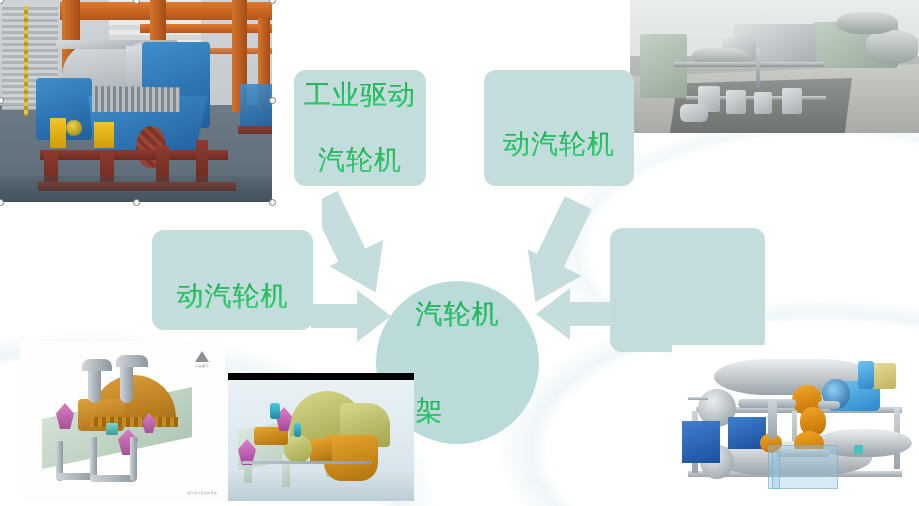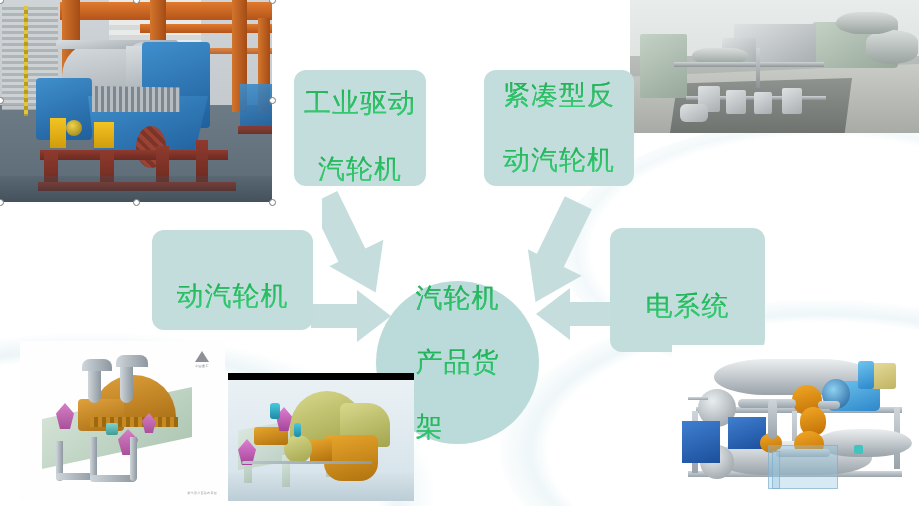--- a/index.html
+++ b/index.html
@@ -76,21 +76,21 @@
   
   .swoosh{position:absolute;border-radius:50%;opacity:.5;}
 
   
   .node{position:absolute;background:#c3dcdc;border-radius:12px;
     display:flex;align-items:center;justify-content:center;text-align:center;}
   .node span{display:block;font-size:27px;line-height:1.22;letter-spacing:1px;
     color:#17a04c;
     background:linear-gradient(180deg,#1fae55 0%,#2bbf63 45%,#3ad07a 100%);
     -webkit-background-clip:text;background-clip:text;-webkit-text-fill-color:transparent;}
-  #node-industrial{left:294px;top:70px;width:132px;height:116px;align-items:flex-end;}
+  #node-industrial{left:294px;top:70px;width:132px;height:116px;}
   #node-compact{left:484px;top:70px;width:150px;height:116px;}
   #node-impulse{left:152px;top:230px;width:161px;height:100px;}
   #node-lowtemp{left:610px;top:228px;width:155px;height:124px;}
 
   #hub{position:absolute;left:376px;top:281px;width:163px;height:163px;
     border-radius:50%;background:#badbd9;
     display:flex;align-items:center;justify-content:center;}
   #hub span{display:block;font-size:27px;line-height:1.2;letter-spacing:1px;
     color:#17a04c;
     background:linear-gradient(180deg,#1fae55,#35cb74);
@@ -206,33 +206,33 @@
     <svg width="82" height="56" viewBox="0 0 82 56">
       <path d="M82 16 L36 16 L36 2 L2 28 L36 54 L36 40 L82 40 Z" fill="#c5dedd"></path>
     </svg>
   </div>
 
   <div class="node" id="node-industrial">
     <span><span>工业驱动</span><br><span>汽轮机</span></span>
   </div>
 
   <div class="node" id="node-compact">
-    <span><span>紧凑型反</span><br><span>动汽轮机</span></span>
+    <span><br><span>动汽轮机</span></span>
   </div>
 
   <div class="node" id="node-impulse">
     <span><br><span>动汽轮机</span></span>
   </div>
 
   <div class="node" id="node-lowtemp">
-    <span><br><span>电系统</span></span>
+    <span><br></span>
   </div>
 
   <div id="hub">
-    <span><span>汽轮机</span><br><span>产品货</span><br><span>架</span></span>
+    <span><span>汽轮机</span><br><br><span>架</span></span>
   </div>
 
   <div class="imgbox" id="cad-condenser">
     <div style="position:absolute;inset:0;background:#fefefe;"></div>
 
     <div class="c1-base" style="left:22px;top:62px;width:150px;height:50px;"></div>
 
     <div class="c1-gold" style="left:72px;top:34px;width:84px;height:48px;border-radius:44px 44px 4px 4px;"></div>
     <div class="c1-gold" style="left:58px;top:58px;width:46px;height:32px;border-radius:4px;"></div>
     <div class="c1-gold" style="left:70px;top:76px;width:88px;height:10px;

